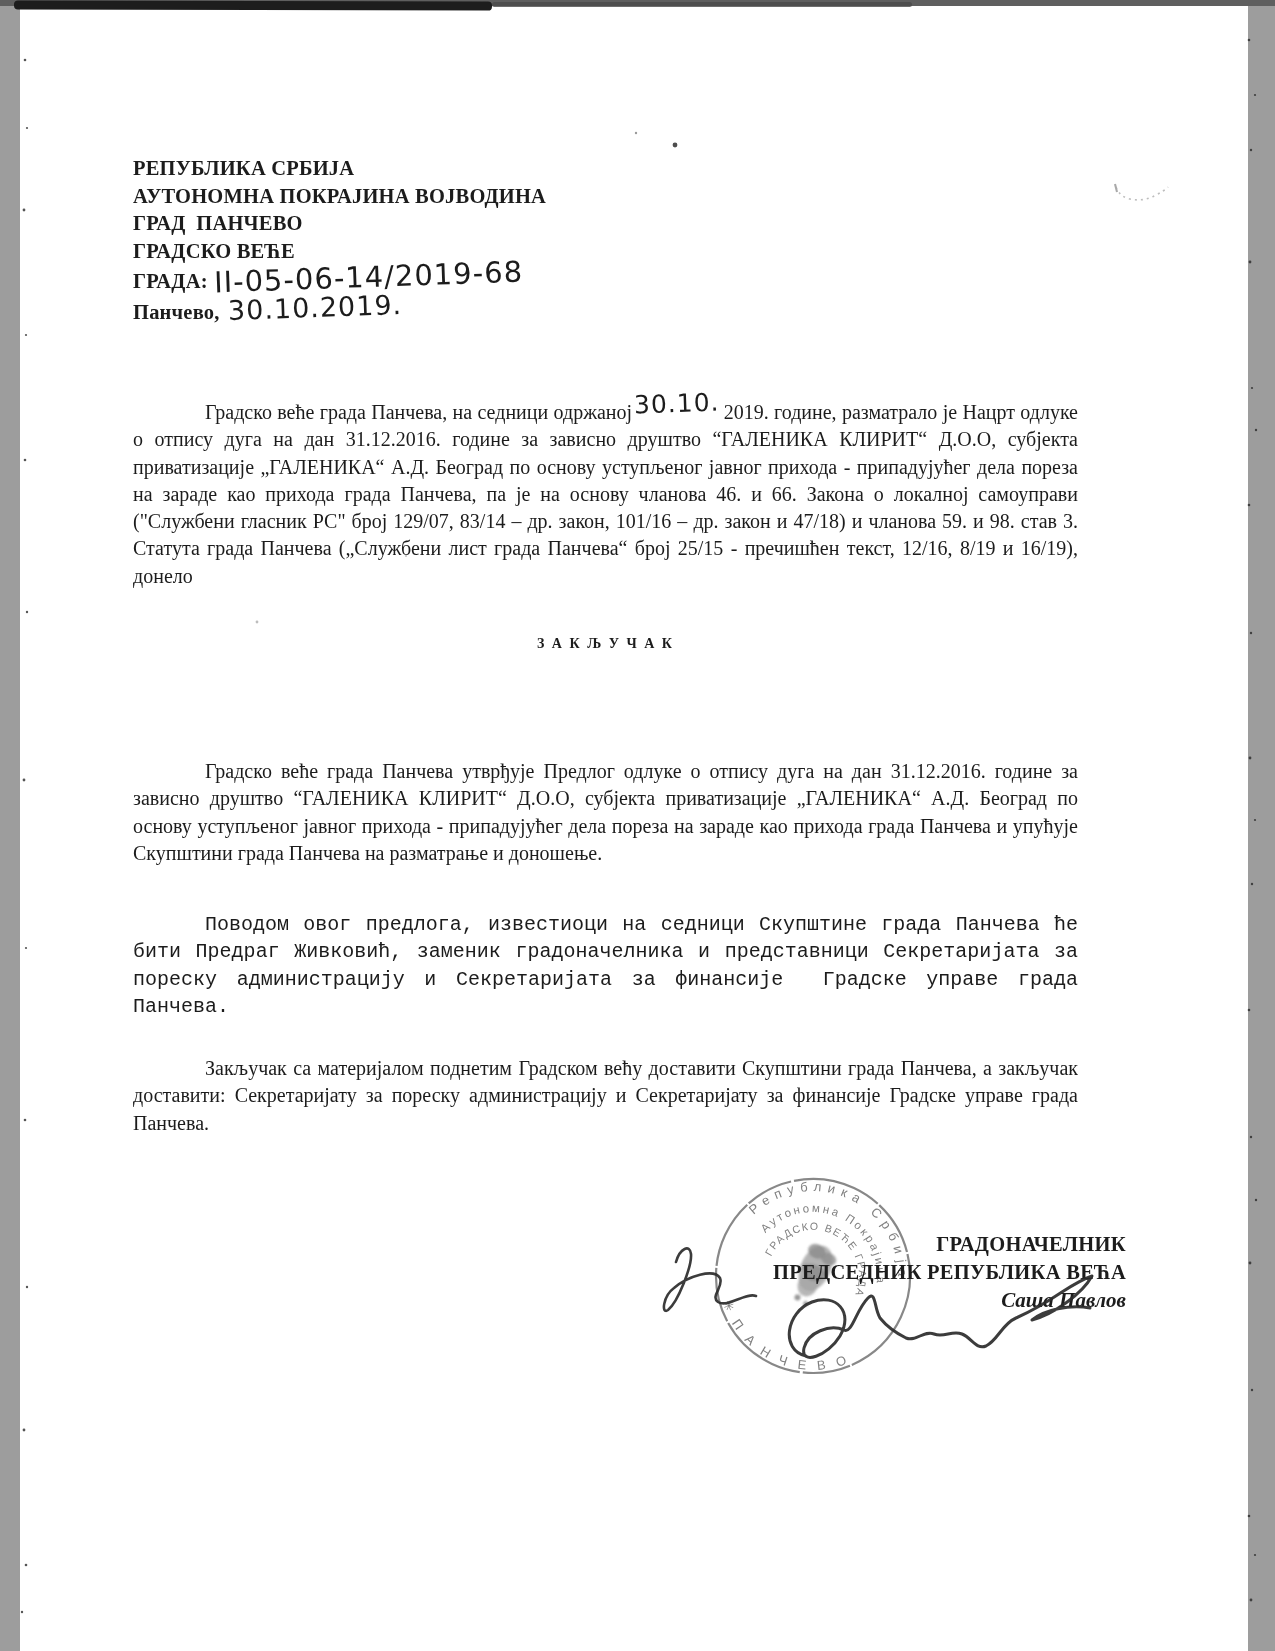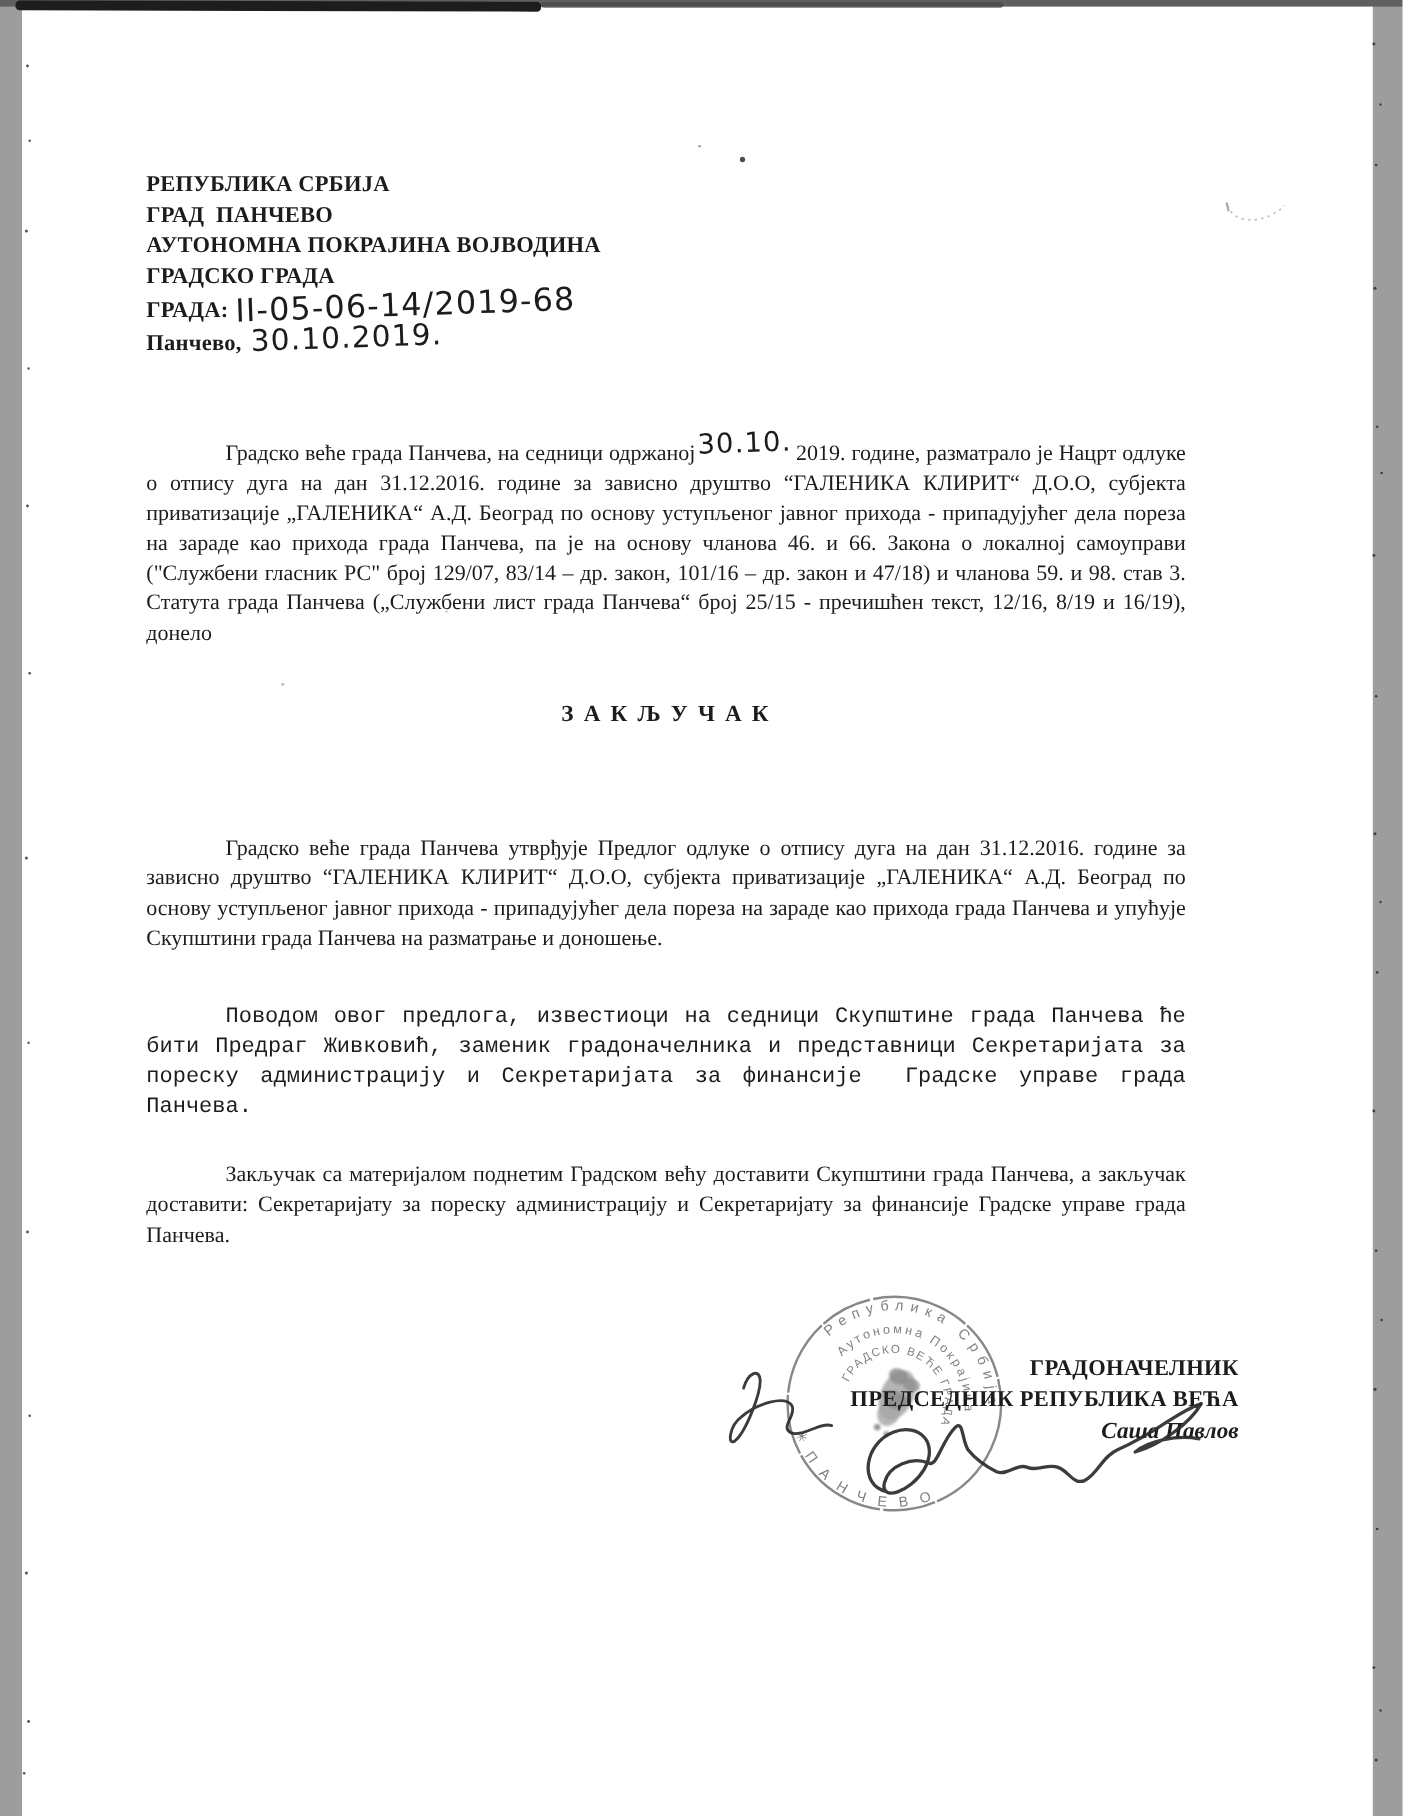--- a/index.html
+++ b/index.html
@@ -54,21 +54,21 @@
     line-height:0;margin:0 4px 0 2px;
   }
   .para{
     position:absolute;left:133px;width:945px;
     font-size:20px;line-height:27.3px;
     text-align:justify;text-justify:inter-word;
   }
   .para .indent{display:inline-block;width:72px;}
   .doc-title{
     position:absolute;left:133px;top:636px;width:945px;
-    text-align:center;font-size:21px;font-weight:bold;
+    text-align:center;font-size:14px;font-weight:bold;
     letter-spacing:2px;
   }
   .sig-block{
     position:absolute;left:716px;top:1231px;width:410px;
     text-align:right;line-height:27.5px;
   }
   .sig-line{font-size:20.5px;font-weight:bold;letter-spacing:.3px;}
   .sig-name{font-size:21px;font-weight:bold;font-style:italic;margin-top:1px;}
   .stamp-svg{position:absolute;left:711px;top:1174px;width:204px;height:204px;}
   .stamp-text{font-family:"Liberation Sans","DejaVu Sans",sans-serif;fill:#6f6f6f;}
@@ -81,23 +81,23 @@
 
 <div class="stage">
 
   <div class="page"></div>
   <div class="top-edge"></div>
   <div class="top-edge-dark"></div>
   <div class="top-edge-dark2"></div>
 
   <div class="header-block ink">
     <div class="hdr-row">РЕПУБЛИКА СРБИЈА</div>
+    <div class="hdr-row">АУТОНОМНА ПОКРАЈИНА ВОЈВОДИНА</div>
     <div class="hdr-row">ГРАД&nbsp; ПАНЧЕВО</div>
-    <div class="hdr-row">АУТОНОМНА ПОКРАЈИНА ВОЈВОДИНА</div>
-    <div class="hdr-row">ГРАДСКО ГРАДА</div>
+    <div class="hdr-row">ГРАДСКО ВЕЋЕ</div>
     <div class="hdr-row" style="height:31px;"><span>ГРАДА:</span><span class="hand hand-broj">II-05-06-14/2019-68</span></div>
     <div class="hdr-row"><span>Панчево,</span><span class="hand hand-date">30.10.2019.</span></div>
   </div>
 
   <div class="para ink" style="top:399px;">
     <span class="indent"></span><span>Градско веће града Панчева, на седници одржаној</span><span class="hand hand-inline">30.10.</span><span>2019. године, разматрало је Нацрт одлуке о отпису дуга на дан 31.12.2016. године за зависно друштво “ГАЛЕНИКА КЛИРИТ“ Д.О.О, субјекта приватизације „ГАЛЕНИКА“ А.Д. Београд по основу уступљеног јавног прихода - припадујућег дела пореза на зараде као прихода града Панчева, па је на основу чланова 46. и 66. Закона о локалној самоуправи ("Службени гласник РС" број 129/07, 83/14 – др. закон, 101/16 – др. закон и 47/18) и чланова 59. и 98. став 3. Статута града Панчева („Службени лист града Панчева“ број 25/15 - пречишћен текст, 12/16, 8/19 и 16/19), донело</span>
   </div>
 
   <div class="doc-title ink">З А К Љ У Ч А К</div>
 

